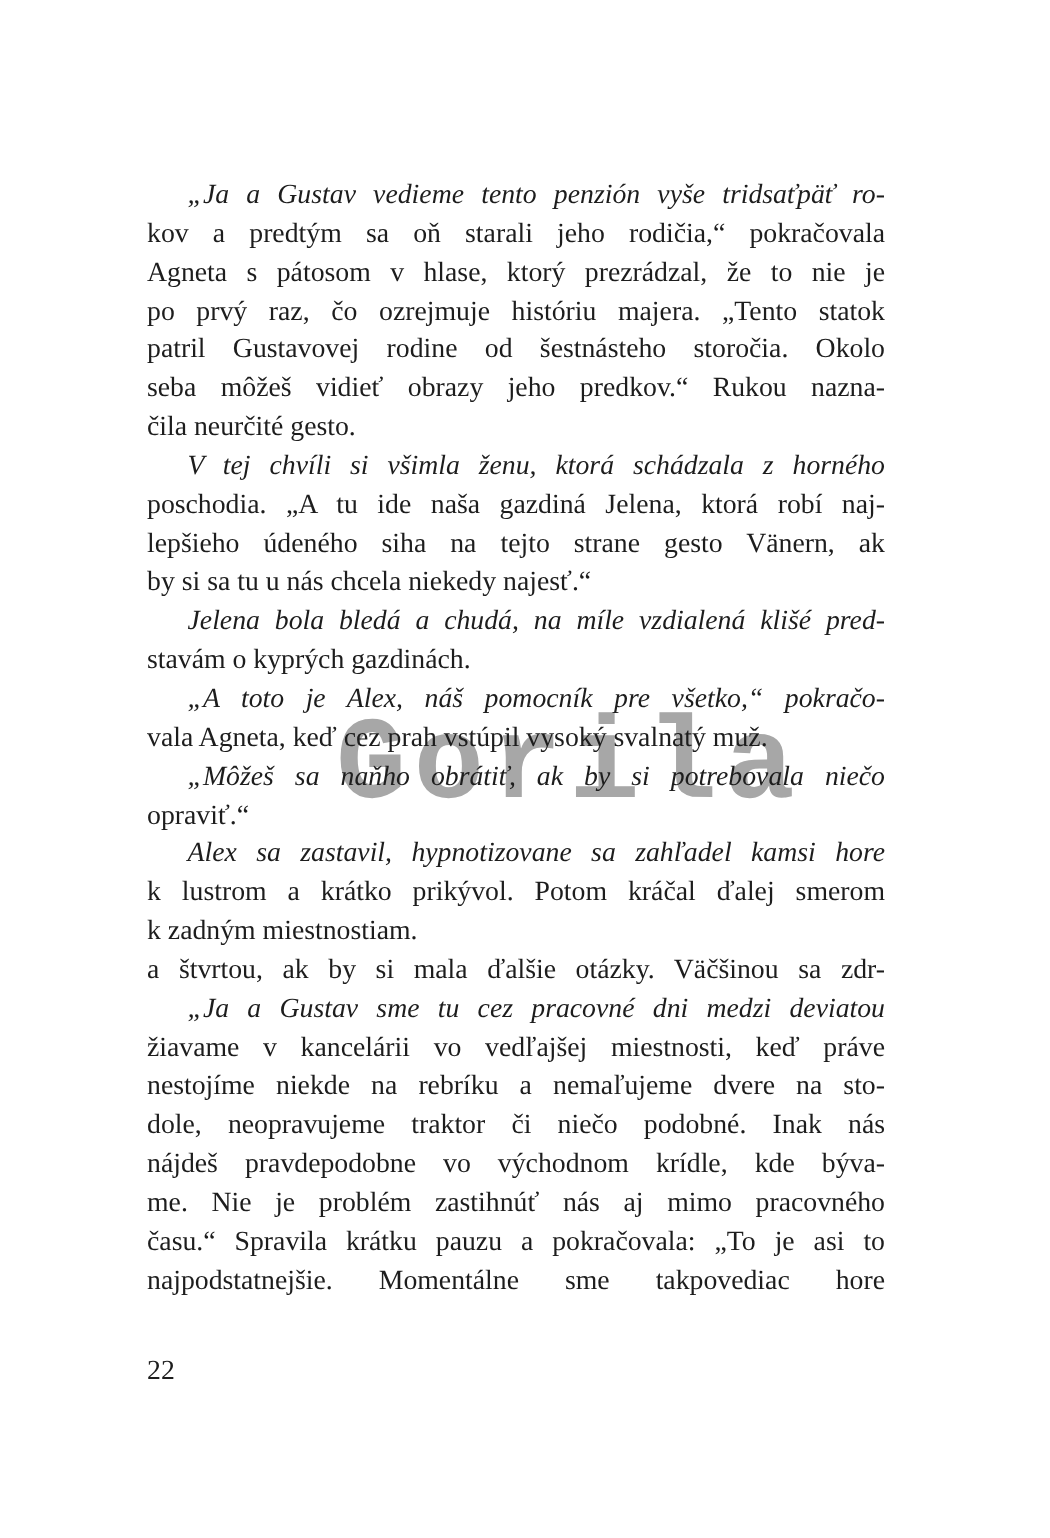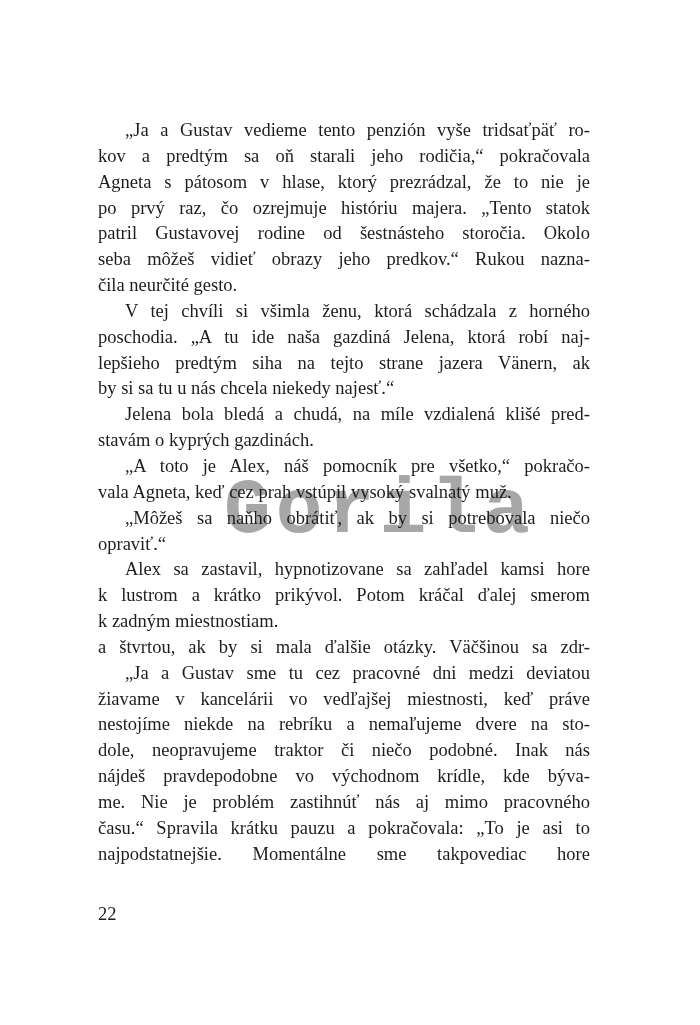--- a/index.html
+++ b/index.html
@@ -38,21 +38,21 @@
     line-height: 25.85px;
     color: #1d1d1d;
   }
   .para { margin: 0; padding: 0; }
   .line {
     text-align: justify;
     text-align-last: justify;
     white-space: normal;
   }
   .line.end { text-align-last: left; }
-  .line.ind { text-indent: 27px; }
+  .line.ind { text-indent: 27px; font-style: italic; }
   .pageno {
     position: absolute;
     left: 98px;
     top: 902px;
     z-index: 1;
     font-size: 18.5px;
     line-height: 25px;
     color: #1d1d1d;
     text-align: right;
   }
@@ -72,21 +72,21 @@
       <div class="line">Agneta s pátosom v hlase, ktorý prezrádzal, že to nie je</div>
       <div class="line">po prvý raz, čo ozrejmuje históriu majera. „Tento statok</div>
       <div class="line">patril Gustavovej rodine od šestnásteho storočia. Okolo</div>
       <div class="line">seba môžeš vidieť obrazy jeho predkov.“ Rukou nazna-</div>
       <div class="line end">čila neurčité gesto.</div>
     </div>
 
     <div class="para">
       <div class="line ind">V tej chvíli si všimla ženu, ktorá schádzala z horného</div>
       <div class="line">poschodia. „A tu ide naša gazdiná Jelena, ktorá robí naj-</div>
-      <div class="line">lepšieho predtým siha na tejto strane jazera Vänern, ak</div>
+      <div class="line">lepšieho údeného siha na tejto strane gesto Vänern, ak</div>
       <div class="line end">by si sa tu u nás chcela niekedy najesť.“</div>
     </div>
 
     <div class="para">
       <div class="line ind">Jelena bola bledá a chudá, na míle vzdialená klišé pred-</div>
       <div class="line end">stavám o kyprých gazdinách.</div>
     </div>
 
     <div class="para">
       <div class="line ind">„A toto je Alex, náš pomocník pre všetko,“ pokračo-</div>

